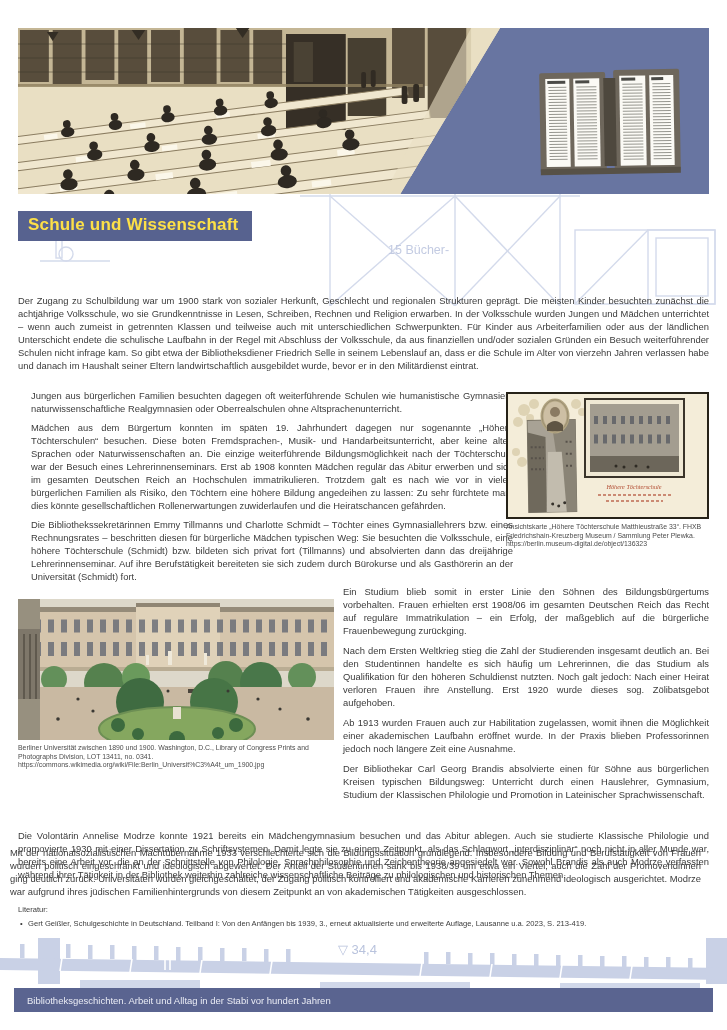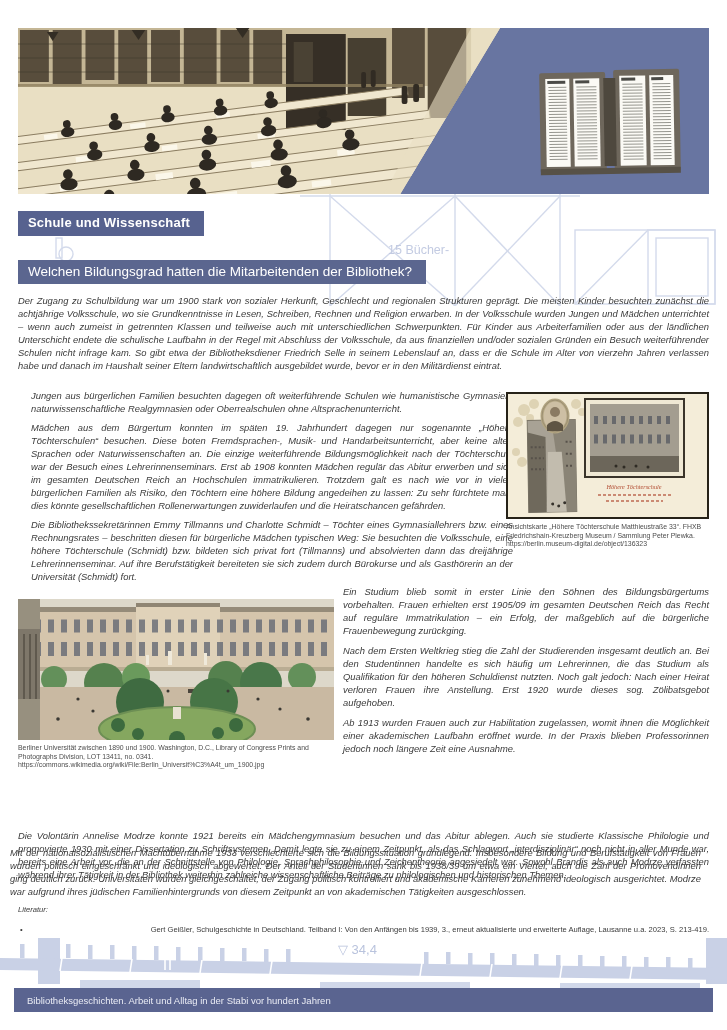--- a/index.html
+++ b/index.html
@@ -13,49 +13,49 @@
   
   .header{position:absolute;left:18px;top:28px;width:691px;height:166px;z-index:1;}
   .header-band{position:absolute;left:0;top:0;width:691px;height:166px;background:#6875a1;}
   .header-photo{position:absolute;left:0;top:0;width:482px;height:166px;background:#e9dfc3;
                 clip-path:polygon(0 0,100% 0,79.3% 100%,0 100%);}
   .header-photo svg{display:block;width:100%;height:100%;}
   .book-graphic{position:absolute;left:520px;top:40px;width:144px;height:110px;}
   .book-graphic svg{display:block;width:100%;height:100%;}
 
   
-  .title-banner{position:absolute;left:18px;top:211px;z-index:2;background:#57628f;color:#ffffff;
-                font-size:13px;font-weight:bold;letter-spacing:.2px;padding:4px 14px 6px 10px;white-space:nowrap;}
+  .title-banner{position:absolute;left:18px;top:211px;z-index:2;background:#57628f;color:#fde047;
+                font-size:17px;font-weight:bold;letter-spacing:.2px;padding:4px 14px 6px 10px;white-space:nowrap;}
   .subtitle-banner{position:absolute;left:18px;top:260px;z-index:2;background:#5b668f;color:#fff;
                 font-size:13.5px;padding:4px 14px 5px 10px;white-space:nowrap;}
 
   
-  .btxt{font-size:9.4px;line-height:13px;text-align:justify;hyphens:auto;z-index:1;font-style:italic;}
+  .btxt{font-size:9.4px;line-height:13px;text-align:justify;hyphens:auto;z-index:1;}
   .p1{position:absolute;left:18px;top:294px;width:691px;}
   .colsL{position:absolute;left:31px;top:389px;width:482px;}
   .colsL p{margin:0 0 6px 0;}
   .colsR{position:absolute;left:343px;top:585px;width:366px;}
   .colsR p{margin:0 0 7px 0;}
   .p5{position:absolute;left:18px;top:789px;width:691px;margin-top:40px;}
   .p6{position:absolute;left:10px;top:846px;width:691px;}
   .btxt p{font-size:9.4px;line-height:13px;text-align:justify;}
 
   
   .fig-postcard{position:absolute;left:506px;top:392px;width:203px;z-index:1;}
   .pc-img{width:203px;height:127px;}
   .pc-img svg{display:block;width:100%;height:100%;}
   .fig-uni{position:absolute;left:18px;top:599px;width:316px;z-index:1;}
   .uni-img{width:316px;height:141px;}
   .uni-img svg{display:block;width:100%;height:100%;}
   .fig-caption{font-size:6.9px;line-height:8.7px;color:#4c4c4c;margin-top:4px;text-align:left;hyphens:none;word-break:break-word;}
 
   
   .lit{position:absolute;left:18px;top:905px;width:691px;font-size:7.6px;line-height:10px;z-index:1;}
-  .lit-label{font-style:italic;margin-bottom:10px;}
-  .lit-item{position:relative;padding-left:10px;margin-bottom:1px;text-align:right;}
+  .lit-label{margin-bottom:4px;}
+  .lit-item{position:relative;padding-left:10px;margin-bottom:1px;text-align:left;}
   .lit-item::before{content:"\2022";position:absolute;left:2px;top:0;color:#3b3b3b;}
 
   
   .footer{position:absolute;left:14px;top:988px;width:699px;height:24px;background:#5a6490;z-index:2;
           display:flex;align-items:center;box-sizing:border-box;padding-left:13px;}
   .footer-text{color:#e9ebf4;font-size:9.5px;}
 </style>
 </head>
 <body>
 
@@ -257,21 +257,20 @@
             <rect x="84" y="10" width="14" height="3"></rect>
               <rect x="114" y="10" width="12" height="3"></rect>
           </g>
           <rect x="2" y="100" width="140" height="6" fill="#575147"></rect>
         </g>
       </svg>
     </div>
   </div>
 
   <div class="title-banner">Schule und Wissenschaft</div>
-  <div class="subtitle-banner">Welchen Bildungsgrad hatten die Mitarbeitenden der Bibliothek?</div>
 
   <div class="btxt p1">Der Zugang zu Schulbildung war um 1900 stark von sozialer Herkunft, Geschlecht und regionalen Strukturen geprägt. Die meisten Kinder besuchten zunächst die achtjährige Volksschule, wo sie Grundkenntnisse in Lesen, Schreiben, Rechnen und Religion erwarben. In der Volksschule wurden Jungen und Mädchen unterrichtet – wenn auch zumeist in getrennten Klassen und teilweise auch mit unterschiedlichen Schwerpunkten. Für Kinder aus Arbeiterfamilien oder aus der ländlichen Unterschicht endete die schulische Laufbahn in der Regel mit Abschluss der Volksschule, da aus finanziellen und/oder sozialen Gründen ein Besuch weiterführender Schulen nicht infrage kam. So gibt etwa der Bibliotheksdiener Friedrich Selle in seinem Lebenslauf an, dass er die Schule im Alter von vierzehn Jahren verlassen habe und danach im Haushalt seiner Eltern landwirtschaftlich ausgebildet wurde, bevor er in den Militärdienst eintrat.</div>
 
   <div class="colsL btxt">
     <p>Jungen aus bürgerlichen Familien besuchten dagegen oft weiterführende Schulen wie humanistische Gymnasien, naturwissenschaftliche Realgymnasien oder Oberrealschulen ohne Altsprachenunterricht.</p>
     <p>Mädchen aus dem Bürgertum konnten im späten 19. Jahrhundert dagegen nur sogenannte „Höhere Töchterschulen“ besuchen. Diese boten Fremdsprachen-, Musik- und Handarbeitsunterricht, aber keine alten Sprachen oder Naturwissenschaften an. Die einzige weiterführende Bildungsmöglichkeit nach der Töchterschule war der Besuch eines Lehrerinnenseminars. Erst ab 1908 konnten Mädchen regulär das Abitur erwerben und sich im gesamten Deutschen Reich an Hochschulen immatrikulieren. Trotzdem galt es nach wie vor in vielen bürgerlichen Familien als Risiko, den Töchtern eine höhere Bildung angedeihen zu lassen: Zu sehr fürchtete man, dies könnte gesellschaftlichen Rollenerwartungen zuwiderlaufen und die Heiratschancen gefährden.</p>
     <p>Die Bibliothekssekretärinnen Emmy Tillmanns und Charlotte Schmidt – Töchter eines Gymnasiallehrers bzw. eines Rechnungsrates – beschritten diesen für bürgerliche Mädchen typischen Weg: Sie besuchten die Volksschule, eine höhere Töchterschule (Schmidt) bzw. bildeten sich privat fort (Tillmanns) und absolvierten dann das dreijährige Lehrerinnenseminar. Auf ihre Berufstätigkeit bereiteten sie sich zudem durch Bürokurse und als Gasthörerin an der Universität (Schmidt) fort.</p>
   </div>
 
   <figure class="fig-postcard" style="margin:0">
@@ -382,23 +381,24 @@
             <circle cx="290" cy="120" r="1.8"></circle>
           <circle cx="40" cy="120" r="1.8"></circle>
             <circle cx="210" cy="92" r="1.5"></circle>
         </g>
       </svg>
     </div>
     <figcaption class="fig-caption">Berliner Universität zwischen 1890 und 1900. Washington, D.C., Library of Congress Prints and Photographs Division, LOT 13411, no. 0341. https://commons.wikimedia.org/wiki/File:Berlin_Universit%C3%A4t_um_1900.jpg</figcaption>
   </figure>
 
   <div class="colsR btxt">
-    <p>Ein Studium blieb somit in erster Linie den Söhnen des Bildungsbürgertums vorbehalten. Frauen erhielten erst 1905/09 im gesamten Deutschen Reich das Recht auf reguläre Immatrikulation – ein Erfolg, der maßgeblich auf die bürgerliche Frauenbewegung zurückging.</p>
+    <p>Ein Studium blieb somit in erster Linie den Söhnen des Bildungsbürgertums vorbehalten. Frauen erhielten erst 1908/06 im gesamten Deutschen Reich das Recht auf reguläre Immatrikulation – ein Erfolg, der maßgeblich auf die bürgerliche Frauenbewegung zurückging.</p>
     <p>Nach dem Ersten Weltkrieg stieg die Zahl der Studierenden insgesamt deutlich an. Bei den Studentinnen handelte es sich häufig um Lehrerinnen, die das Studium als Qualifikation für den höheren Schuldienst nutzten. Noch galt jedoch: Nach einer Heirat verloren Frauen ihre Anstellung. Erst 1920 wurde dieses sog. Zölibatsgebot aufgehoben.</p>
     <p>Ab 1913 wurden Frauen auch zur Habilitation zugelassen, womit ihnen die Möglichkeit einer akademischen Laufbahn eröffnet wurde. In der Praxis blieben Professorinnen jedoch noch längere Zeit eine Ausnahme.</p>
+    <p>Der Bibliothekar Carl Georg Brandis absolvierte einen für Söhne aus bürgerlichen Kreisen typischen Bildungsweg: Unterricht durch einen Hauslehrer, Gymnasium, Studium der Klassischen Philologie und Promotion in Lateinischer Sprachwissenschaft.</p>
   </div>
 
   <div class="btxt p5">Die Volontärin Annelise Modrze konnte 1921 bereits ein Mädchengymnasium besuchen und das Abitur ablegen. Auch sie studierte Klassische Philologie und promovierte 1930 mit einer Dissertation zu Schriftsystemen. Damit legte sie zu einem Zeitpunkt, als das Schlagwort „interdisziplinär“ noch nicht in aller Munde war, bereits eine Arbeit vor, die an der Schnittstelle von Philologie, Sprachphilosophie und Zeichentheorie angesiedelt war. Sowohl Brandis als auch Modrze verfassten während ihrer Tätigkeit in der Bibliothek weiterhin zahlreiche wissenschaftliche Beiträge zu philologischen und historischen Themen.</div>
   <div class="btxt p6">Mit der nationalsozialistischen Machtübernahme 1933 verschlechterte sich die Bildungssituation grundlegend. Insbesondere Bildung und Berufstätigkeit von Frauen wurden politisch eingeschränkt und ideologisch abgewertet. Der Anteil der Studentinnen sank bis 1938/39 um etwa ein Viertel; auch die Zahl der Promovendinnen ging deutlich zurück. Universitäten wurden gleichgeschaltet, der Zugang politisch kontrolliert und akademische Karrieren zunehmend ideologisch ausgerichtet. Modrze war aufgrund ihres jüdischen Familienhintergrunds von diesem Zeitpunkt an von akademischen Tätigkeiten ausgeschlossen.</div>
 
   <div class="lit">
     <div class="lit-label">Literatur:</div>
     <div class="lit-item">Gert Geißler, Schulgeschichte in Deutschland. Teilband I: Von den Anfängen bis 1939, 3., erneut aktualisierte und erweiterte Auflage, Lausanne u.a. 2023, S. 213-419.</div>
   </div>
 

